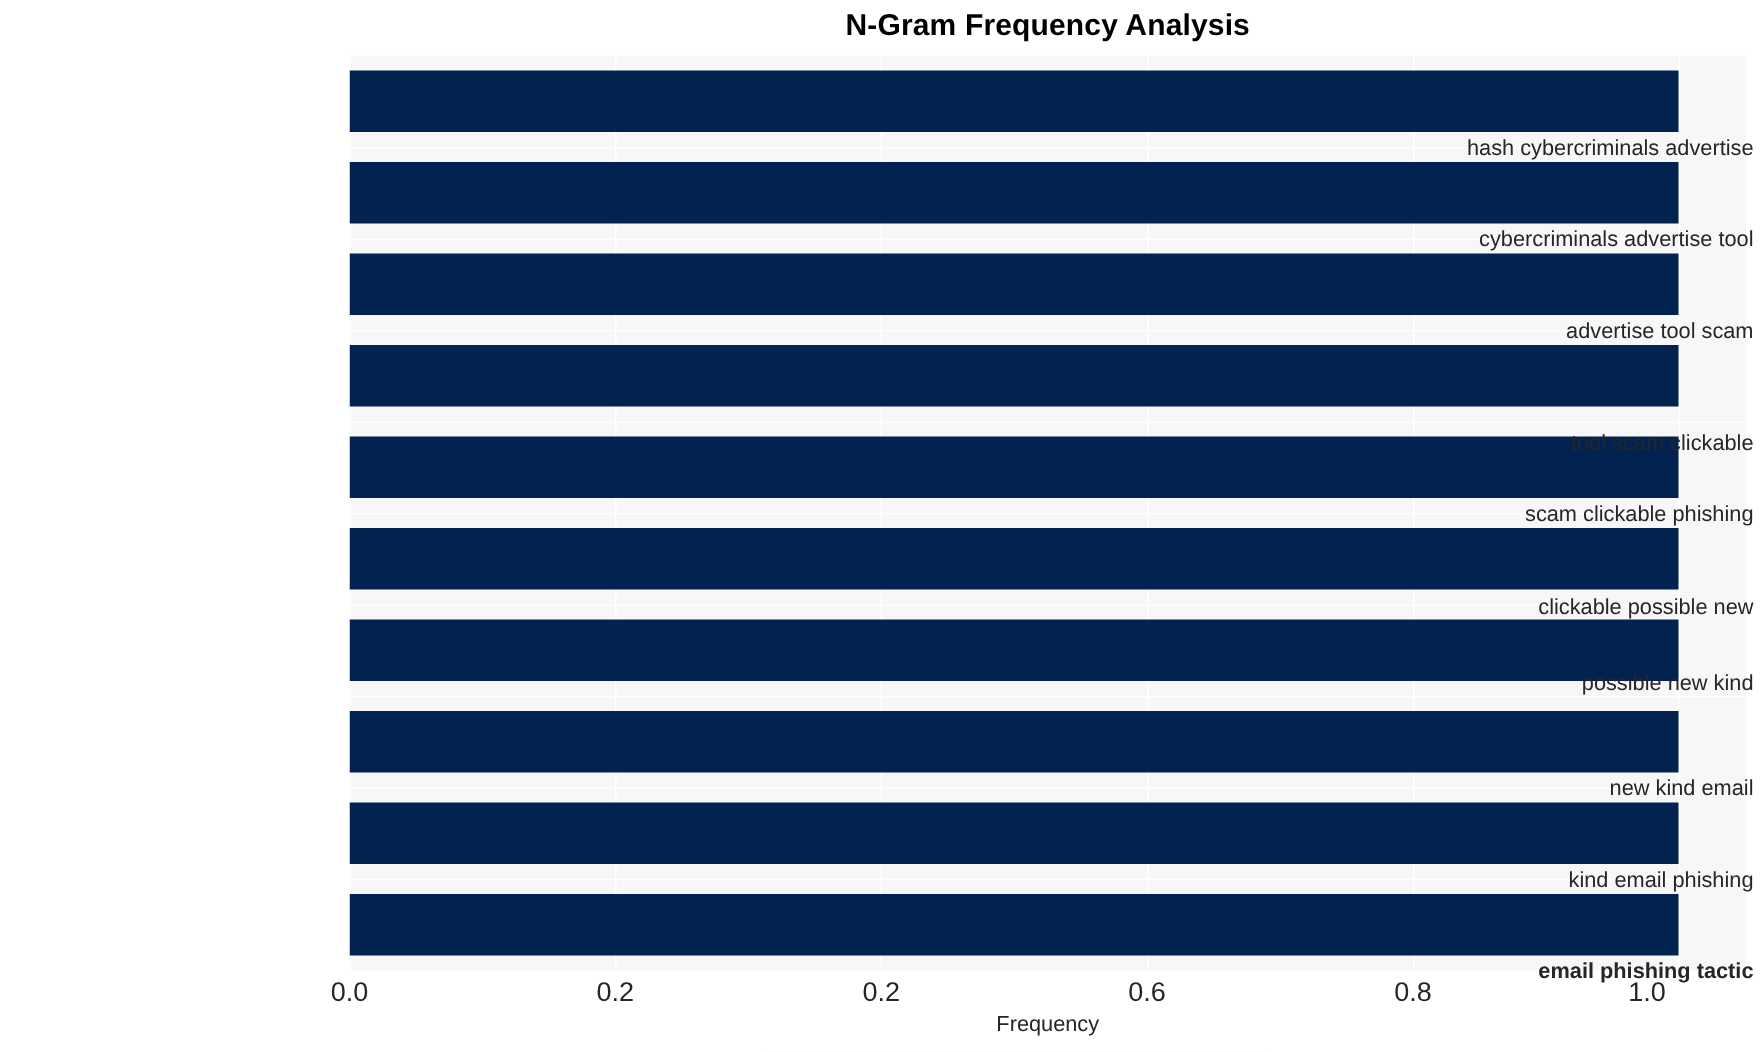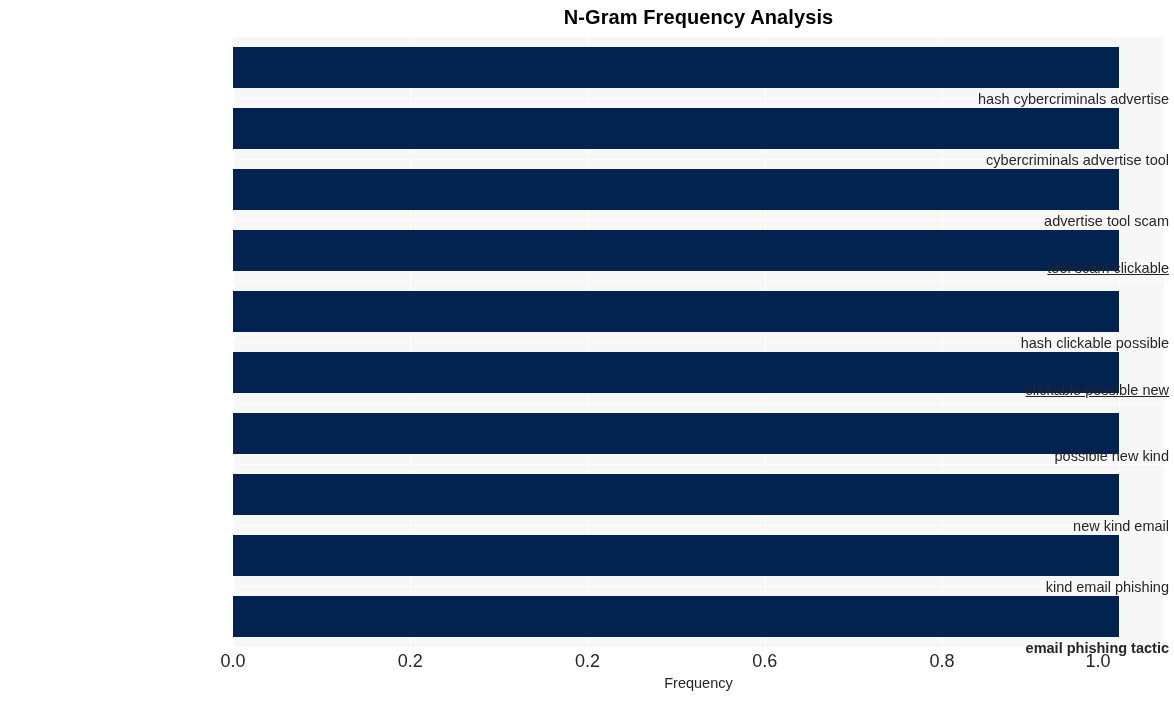--- a/index.html
+++ b/index.html
@@ -139,23 +139,23 @@
       <div class="bar" title="possible new kind: 1" style="top: 376.004px; height: 40.992px; width: 886.245px; background: rgb(2, 35, 80);"></div>
       <div class="bar" title="new kind email: 1" style="top: 437.004px; height: 40.992px; width: 886.245px; background: rgb(2, 35, 80);"></div>
       <div class="bar" title="kind email phishing: 1" style="top: 498.004px; height: 40.992px; width: 886.245px; background: rgb(2, 35, 80);"></div>
       <div class="bar" title="email phishing tactic: 1" style="top: 559.004px; height: 40.992px; width: 886.245px; background: rgb(2, 35, 80);"></div>
     </div>
 
   <div id="axes-labels">
       <div class="ytick" style="top: 59.5px;">hash cybercriminals advertise</div>
       <div class="ytick" style="top: 120.5px;">cybercriminals advertise tool</div>
       <div class="ytick" style="top: 181.5px;">advertise tool scam</div>
-      <div class="ytick" style="top: 229px; text-decoration: underline;">tool scam clickable</div>
-      <div class="ytick" style="top: 303.5px;">hash clickable possible</div>
-      <div class="ytick" style="top: 351px; text-decoration: underline;">clickable possible new</div>
+      <div class="ytick" style="top: 257px;">tool scam clickable</div>
+      <div class="ytick" style="top: 303.5px;">scam clickable phishing</div>
+      <div class="ytick" style="top: 366px;">clickable possible new</div>
       <div class="ytick" style="top: 417px;">possible new kind</div>
       <div class="ytick" style="top: 486.5px;">new kind email</div>
       <div class="ytick" style="top: 547.5px;">kind email phishing</div>
       <div class="ytick" style="top: 608.5px; font-weight: bold;">email phishing tactic</div>
       <div class="xtick" style="left: 233px;">0.0</div>
       <div class="xtick" style="left: 410.249px;">0.2</div>
       <div class="xtick" style="left: 587.498px;">0.2</div>
       <div class="xtick" style="left: 764.747px;">0.6</div>
       <div class="xtick" style="left: 941.996px;">0.8</div>
       <div class="xtick" style="left: 1098px;">1.0</div>

